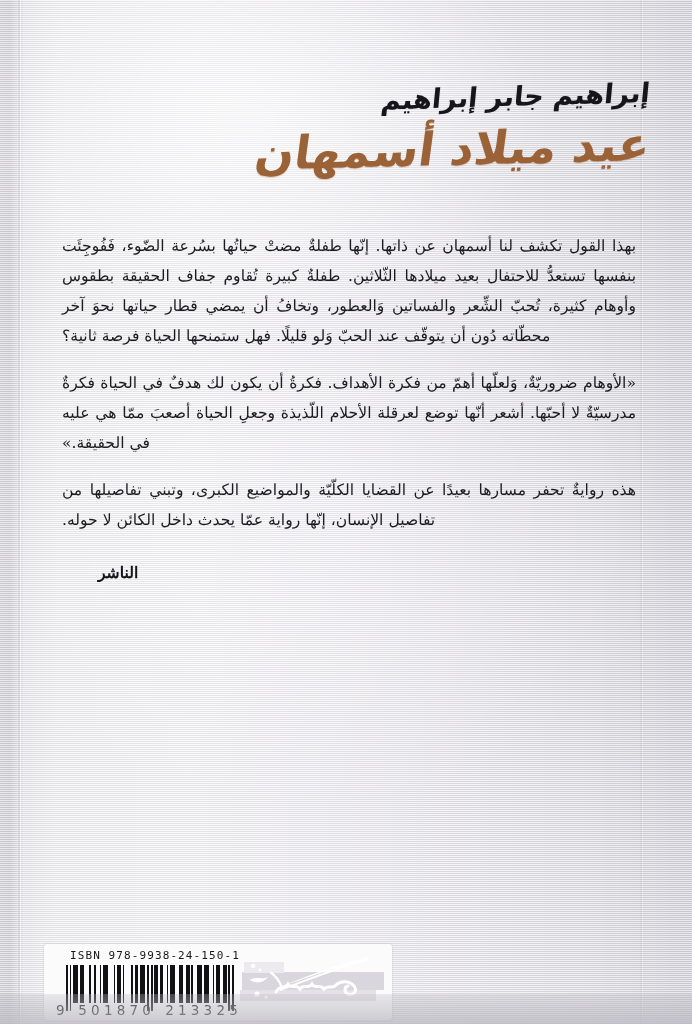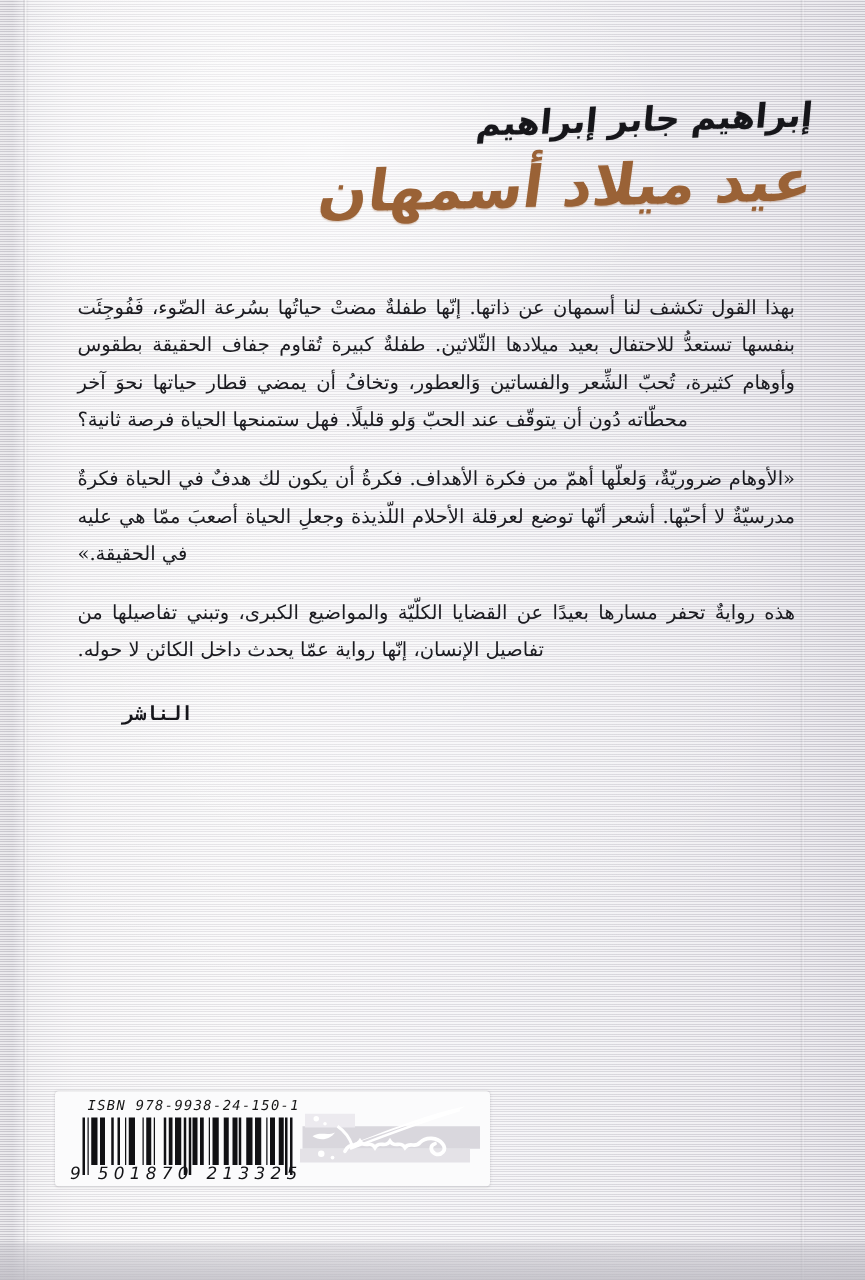--- a/index.html
+++ b/index.html
@@ -128,39 +128,38 @@
   .blurb p {
     margin: 0 0 17px 0;
     text-align: justify;
     text-align-last: left;
   }
   .blurb p:last-child { margin-bottom: 0; }
   .publisher-sign {
     margin-top: 23px;
     direction: rtl;
     text-align: left;
-    font-family: Liberation Mono, monospace;
+    font-family: Liberation Sans, sans-serif;
     font-weight: 700;
     font-size: 15.6px;
     color: #15151a;
     padding-left: 36px;
   }
 
   
   .barcode-panel {
     position: absolute;
     left: 44px;
-    top: 873px;
+    top: 944px;
     width: 348px;
     height: 76px;
     background: #fbfbfc;
     border-radius: 3px;
     box-shadow: 0 0 2px rgba(120,118,126,0.35);
     overflow: hidden;
-    font-style: italic;
   }
   .isbn-text {
     position: absolute;
     left: 26px;
     top: 5px;
     font-family: "DejaVu Sans Mono", monospace;
     font-size: 11px;
     letter-spacing: 1.1px;
     color: #171717;
     white-space: nowrap;

